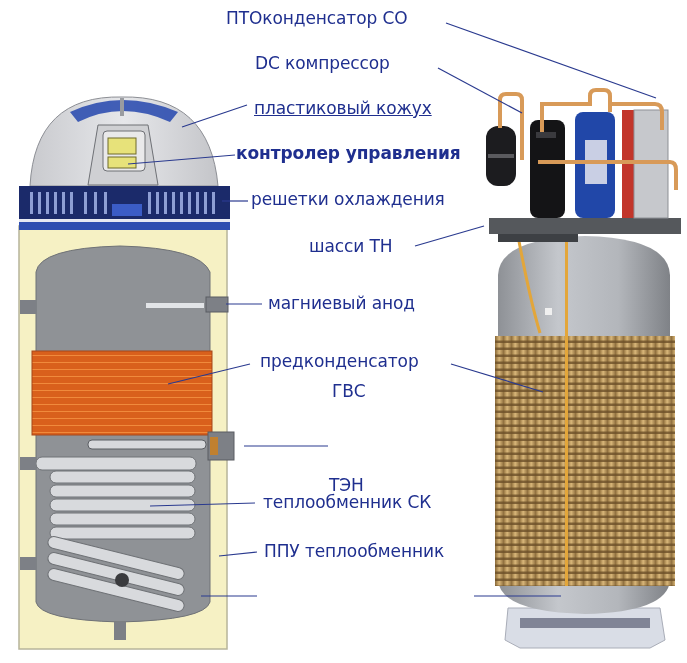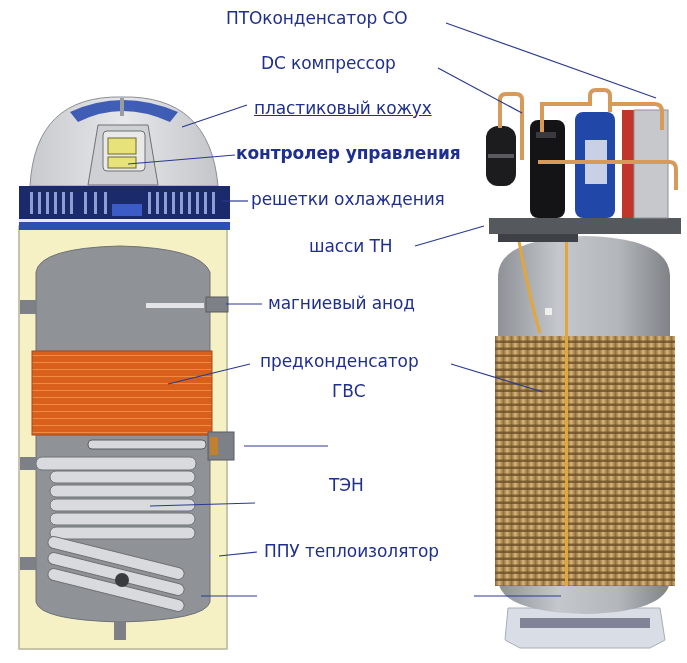--- a/index.html
+++ b/index.html
@@ -155,24 +155,25 @@
       <line x1="451" y1="364" x2="543" y2="392"></line>
       <line x1="328" y1="446" x2="244" y2="446"></line>
       <line x1="255" y1="503" x2="150" y2="506"></line>
       <line x1="257" y1="552" x2="219" y2="556"></line>
       <line x1="257" y1="596" x2="201" y2="596"></line>
       <line x1="474" y1="596" x2="561" y2="596"></line>
     </g>
   </svg>
 
   <div class="label" style="left:226px; top:8px;">ПТОконденсатор СО</div>
-  <div class="label" style="left:261px; top:53px;text-align:center;">DC компрессор</div>
+  <div class="label" style="left:255px; top:53px;text-align:center;">DC компрессор</div>
   <div class="label" style="left:254px; top:98px;text-decoration:underline;">пластиковый кожух</div>
   <div class="label" style="left:236px; top:143px;font-weight:bold;">контролер управления</div>
   <div class="label" style="left:251px; top:189px;">решетки охлаждения</div>
   <div class="label" style="left:309px; top:236px;">шасси ТН</div>
   <div class="label" style="left:260px; top:351px;">предконденсатор</div>
   <div class="label" style="left:268px; top:293px;">магниевый анод</div>
   <div class="label" style="left:332px; top:381px;">ГВС</div>
   <div class="label" style="left:329px; top:435px;margin-top:40px;">ТЭН</div>
-  <div class="label" style="left:264px; top:541px;">ППУ теплоизолятор</div>
+  <div class="label" style="left:263px; top:492px;">теплообменник СК</div>
+  <div class="label" style="left:264px; top:541px;">ППУ теплообменник</div>
 
 </div>
 
 </body></html>

